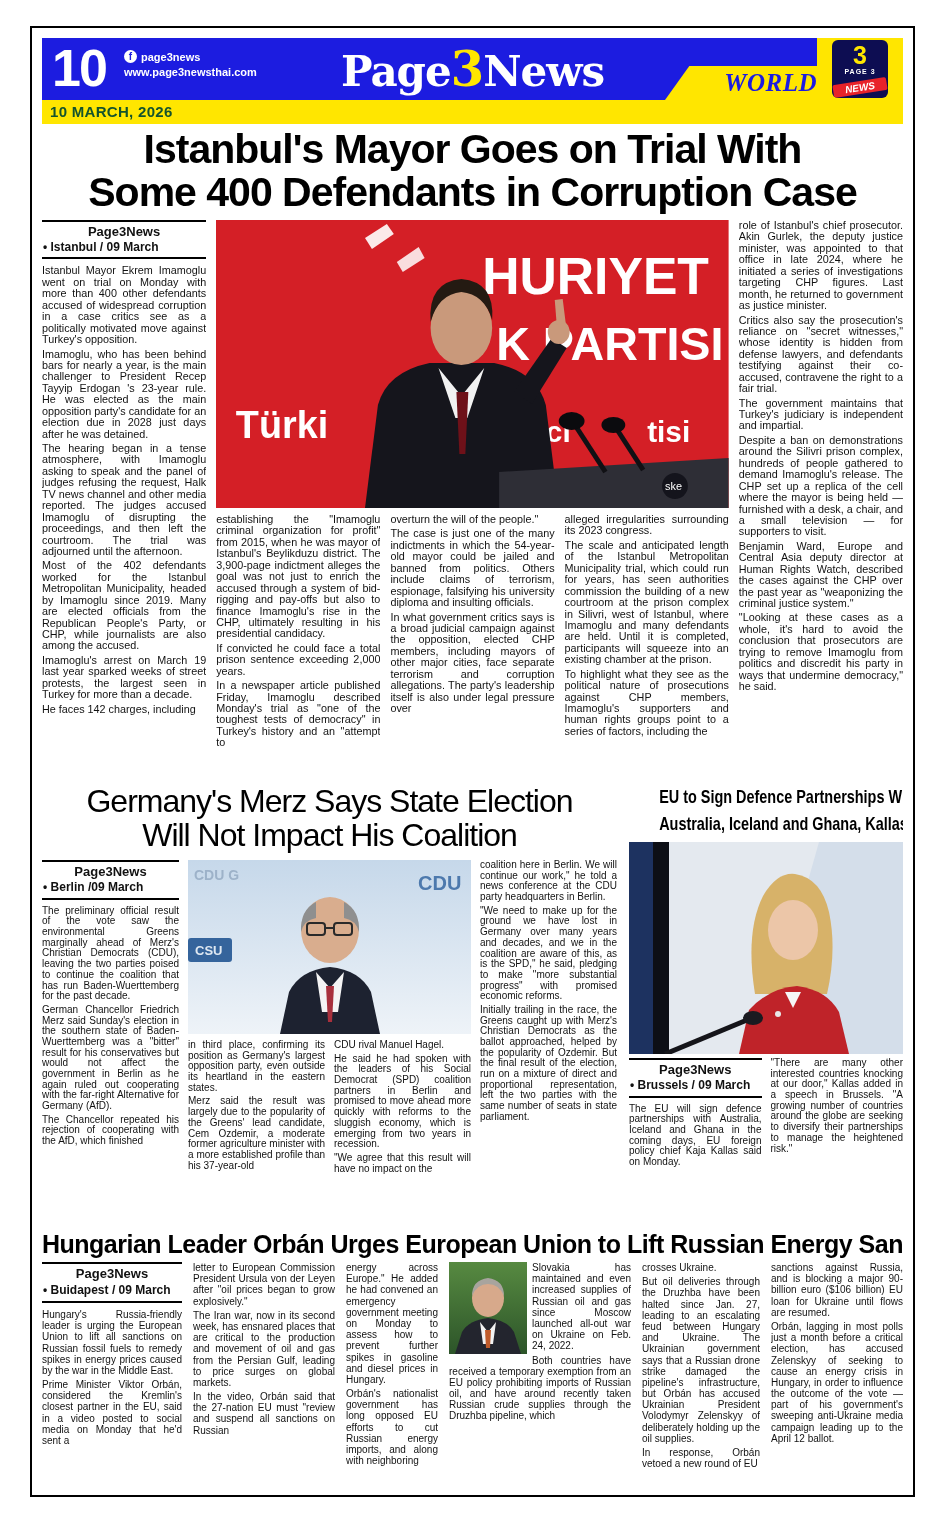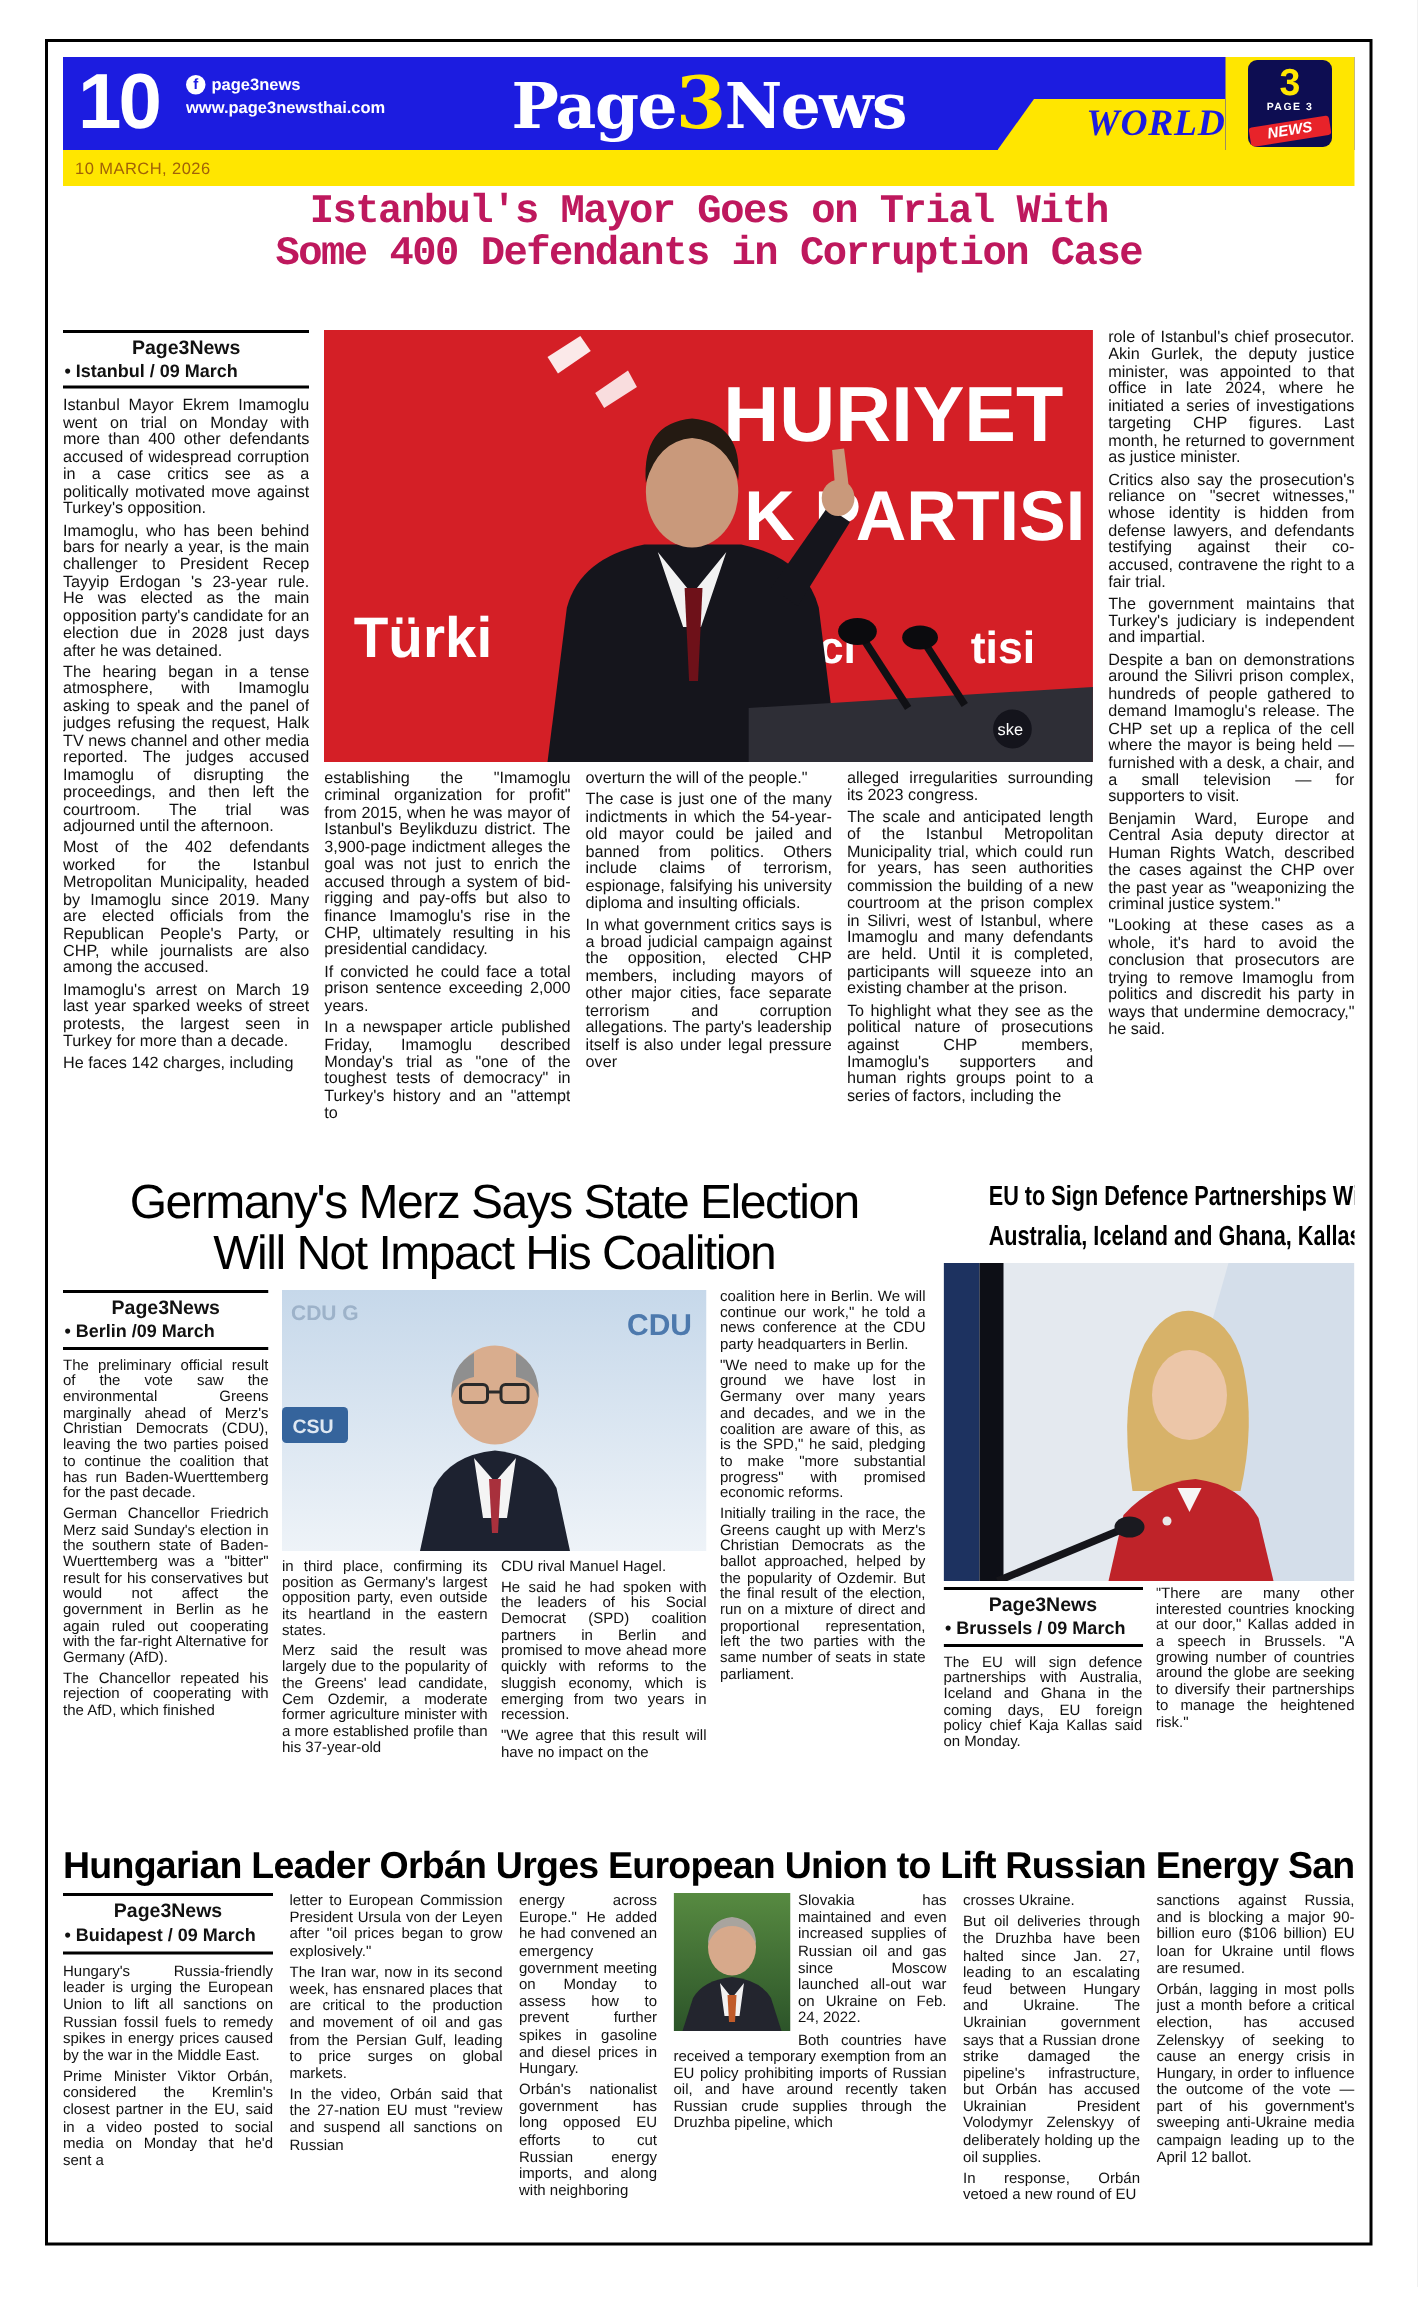--- a/index.html
+++ b/index.html
@@ -29,26 +29,26 @@
   .logocol { position:absolute; right:0; top:0; width:86px; height:62px; background:#ffe600;
              display:flex; align-items:center; justify-content:center; }
   .logobox { width:56px; height:58px; background:#0d0d52; border-radius:6px; position:relative;
              text-align:center; overflow:hidden; }
   .logo3 { color:#ffe600; font-weight:bold; font-size:25px; line-height:26px; padding-top:2px; }
   .logopage { color:#fff; font-size:7px; font-weight:bold; letter-spacing:1px; }
   .logoribbon { position:absolute; left:1px; right:1px; bottom:4px; background:#e8232a; color:#fff;
                 font-style:italic; font-weight:bold; font-size:10px; line-height:13px;
                 transform:rotate(-9deg); border-radius:2px; }
   .datestrip { height:24px; background:#ffe600; line-height:24px; padding-left:8px; }
-  .datestrip span { font-weight:normal; font-size:11px; color:#a16207; letter-spacing:0.3px; }
+  .datestrip span { font-weight:bold; font-size:15px; color:#14532d; letter-spacing:0.3px; }
 
   
   .hl-main { margin:4px 0 4px; height:88px; text-align:center;
-             font-family:Liberation Mono, monospace; font-weight:bold; font-size:27px;
-             line-height:1.04; letter-spacing:-1px; color:#be185d; overflow:hidden; }
+             font-family:Liberation Sans, sans-serif; font-weight:bold; font-size:41px;
+             line-height:1.04; letter-spacing:-1px; color:#000000; overflow:hidden; }
   .hl-germany { height:70px; text-align:center; font-weight:normal; font-size:32px;
                 line-height:1.07; letter-spacing:-1px; color:#000; margin-bottom:6px; overflow:hidden;}
   .hl-eu { height:58px; text-align:center; font-weight:bold; font-size:18.5px; line-height:1.45;
            white-space:nowrap; transform:scaleX(0.78); transform-origin:50% 50%; color:#000; }
   .hl-orban { height:30px; margin:4px 0 2px; text-align:center; font-weight:bold; font-size:25px;
               letter-spacing:-0.5px; white-space:nowrap; overflow:hidden; color:#000; }
 
   
   .byline { border-top:2px solid #000; border-bottom:2px solid #000; padding:3px 0 4px;
             margin-bottom:6px; }

